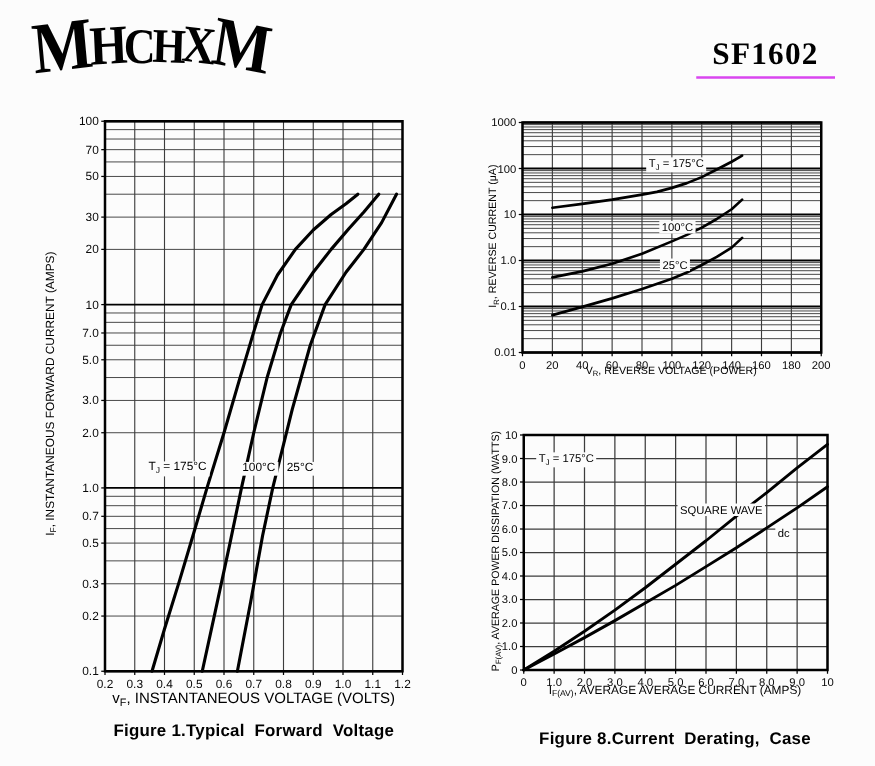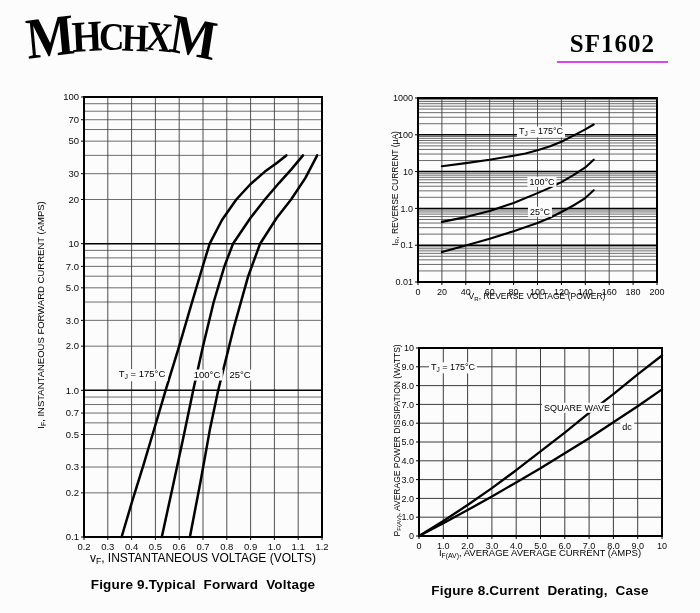--- a/index.html
+++ b/index.html
@@ -338,21 +338,21 @@
       <span style="font-size: 44px; transform: rotate(-3deg);">H</span>
       <span style="font-size: 40px; transform: rotate(0deg);">C</span>
       <span style="font-size: 39px; transform: rotate(2deg);">H</span>
       <span style="font-size: 42px; transform: rotate(6deg);">X</span>
       <span style="font-size: 56px; transform: rotate(10deg);">M</span>
     </div>
   <div class="partnum">SF1602</div>
 
   <div class="ytitle" id="fig1-ytitle"><span>I</span><sub>F</sub><span>, INSTANTANEOUS FORWARD CURRENT (AMPS)</span></div>
   <div class="xtitle" id="fig1-xtitle"><span>v</span><sub>F</sub><span>, INSTANTANEOUS VOLTAGE (VOLTS)</span></div>
-  <div class="caption" id="fig1-caption">Figure 9.Typical  Forward  Voltage</div>
+  <div class="caption" id="fig1-caption">Figure 1.Typical  Forward  Voltage</div>
 
   <div class="ytitle" id="fig2-ytitle"><span>I</span><sub>R</sub><span>, REVERSE CURRENT (μA)</span></div>
   <div class="xtitle" id="fig2-xtitle"><span>V</span><sub>R</sub><span>, REVERSE VOLTAGE (POWER)</span></div>
 
   <div class="ytitle" id="fig3-ytitle"><span>P</span><sub>F(AV)</sub><span>, AVERAGE POWER DISSIPATION (WATTS)</span></div>
   <div class="xtitle" id="fig3-xtitle"><span>I</span><sub>F(AV)</sub><span>, AVERAGE AVERAGE CURRENT (AMPS)</span></div>
   <div class="caption" id="fig3-caption">Figure 8.Current  Derating,  Case</div>
 <div class="anno anno0" style="left: 142px; top: 375px;"><span>T</span><sub>J</sub><span> = 175°C</span></div>
     <div class="anno anno0" style="left: 207px; top: 375px;"><span>100°C</span></div>
     <div class="anno anno0" style="left: 240px; top: 375px;"><span>25°C</span></div>

